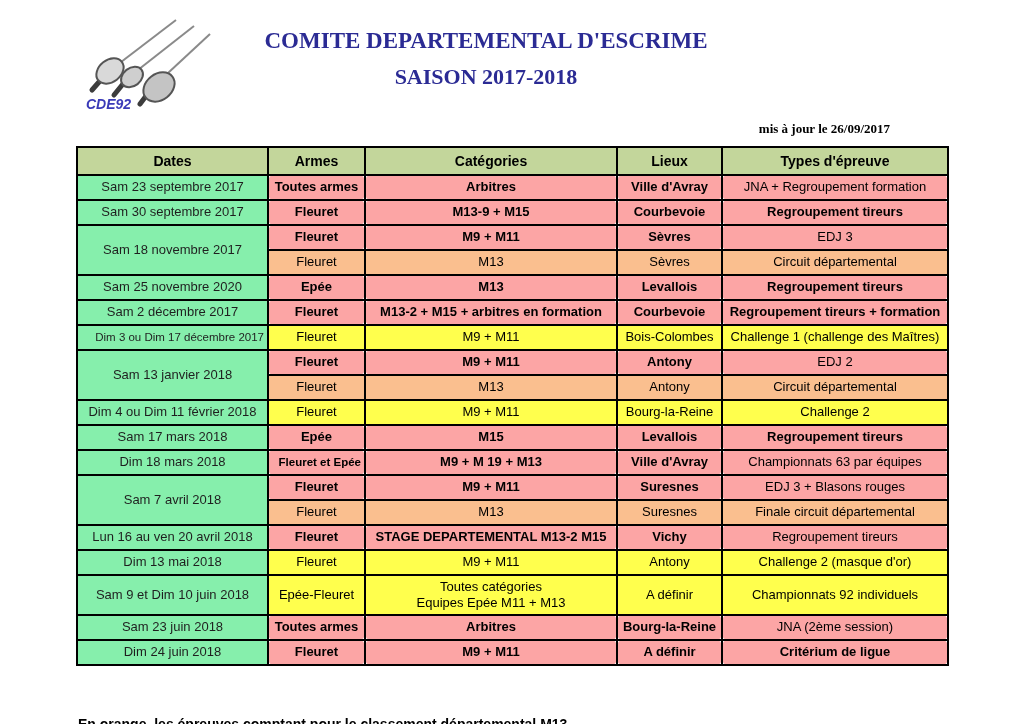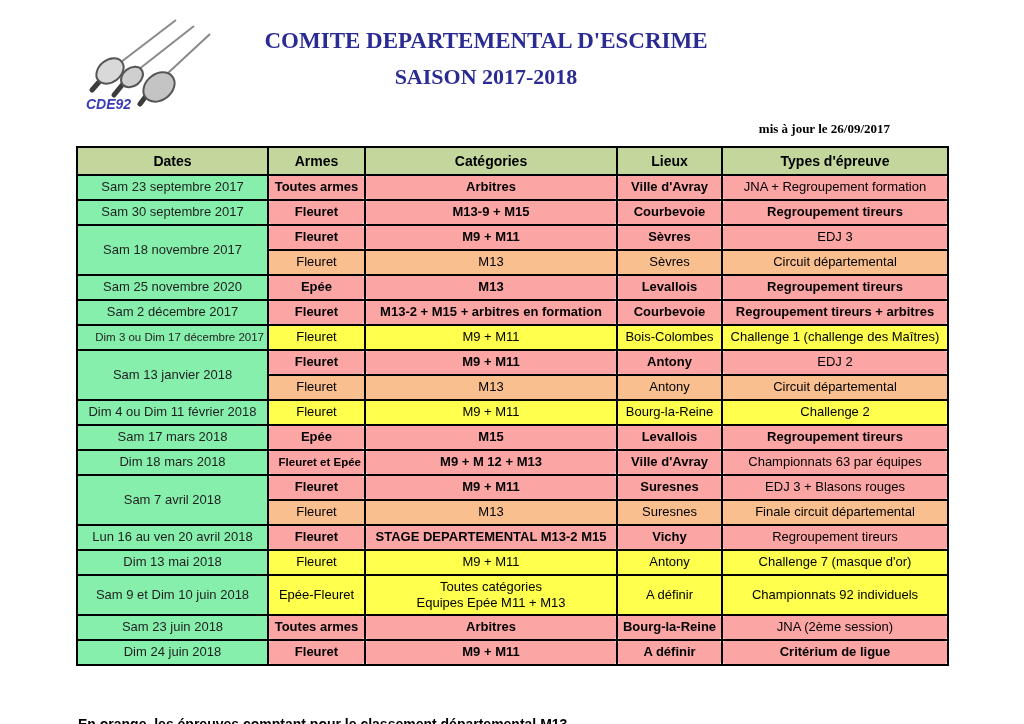--- a/index.html
+++ b/index.html
@@ -113,21 +113,21 @@
           <td class="bg-white b">Epée</td>
           <td class="bg-white b">M13</td>
           <td class="bg-white b">Levallois</td>
           <td class="bg-white b">Regroupement tireurs</td>
         </tr>
         <tr>
           <td class="date" rowspan="1">Sam 2 décembre 2017</td>
           <td class="bg-white b">Fleuret</td>
           <td class="bg-white b">M13-2  + M15 + arbitres en formation</td>
           <td class="bg-white b">Courbevoie</td>
-          <td class="bg-white b">Regroupement tireurs + arbitres</td>
+          <td class="bg-white b">Regroupement tireurs + formation</td>
         </tr>
         <tr>
           <td class="date sm" rowspan="1">Dim 3 ou Dim 17 décembre 2017</td>
           <td class="bg-yellow">Fleuret</td>
           <td class="bg-yellow">M9 + M11</td>
           <td class="bg-yellow">Bois-Colombes</td>
           <td class="bg-yellow">Challenge 1 (challenge des Maîtres)</td>
         </tr>
         <tr>
           <td class="date" rowspan="2">Sam 13 janvier 2018</td>
@@ -152,21 +152,21 @@
         <tr>
           <td class="date" rowspan="1">Sam 17 mars 2018</td>
           <td class="bg-white b">Epée</td>
           <td class="bg-white b">M15</td>
           <td class="bg-white b">Levallois</td>
           <td class="bg-white b">Regroupement tireurs</td>
         </tr>
         <tr>
           <td class="date" rowspan="1">Dim 18 mars 2018</td>
           <td class="bg-white b sm">Fleuret et Epée</td>
-          <td class="bg-white b">M9 + M 12 + M13</td>
+          <td class="bg-white b">M9 + M 19 + M13</td>
           <td class="bg-white b">Ville d'Avray</td>
           <td class="bg-white">Championnats 63 par équipes</td>
         </tr>
         <tr>
           <td class="date" rowspan="2">Sam 7 avril 2018</td>
           <td class="bg-white b">Fleuret</td>
           <td class="bg-white b">M9 + M11</td>
           <td class="bg-white b">Suresnes</td>
           <td class="bg-white">EDJ 3 + Blasons rouges</td>
         </tr>
@@ -181,21 +181,21 @@
           <td class="bg-white b">Fleuret</td>
           <td class="bg-white b">STAGE DEPARTEMENTAL M13-2  M15</td>
           <td class="bg-white b">Vichy</td>
           <td class="bg-white">Regroupement tireurs</td>
         </tr>
         <tr>
           <td class="date" rowspan="1">Dim 13 mai 2018</td>
           <td class="bg-yellow">Fleuret</td>
           <td class="bg-yellow">M9 + M11</td>
           <td class="bg-yellow">Antony</td>
-          <td class="bg-yellow">Challenge 7 (masque d'or)</td>
+          <td class="bg-yellow">Challenge 2 (masque d'or)</td>
         </tr>
         <tr class="tall">
           <td class="date" rowspan="1">Sam 9 et Dim 10 juin 2018</td>
           <td class="bg-yellow">Epée-Fleuret</td>
           <td class="bg-yellow">Toutes catégories
 Equipes Epée M11 + M13</td>
           <td class="bg-yellow">A définir</td>
           <td class="bg-yellow">Championnats 92 individuels</td>
         </tr>
         <tr>

